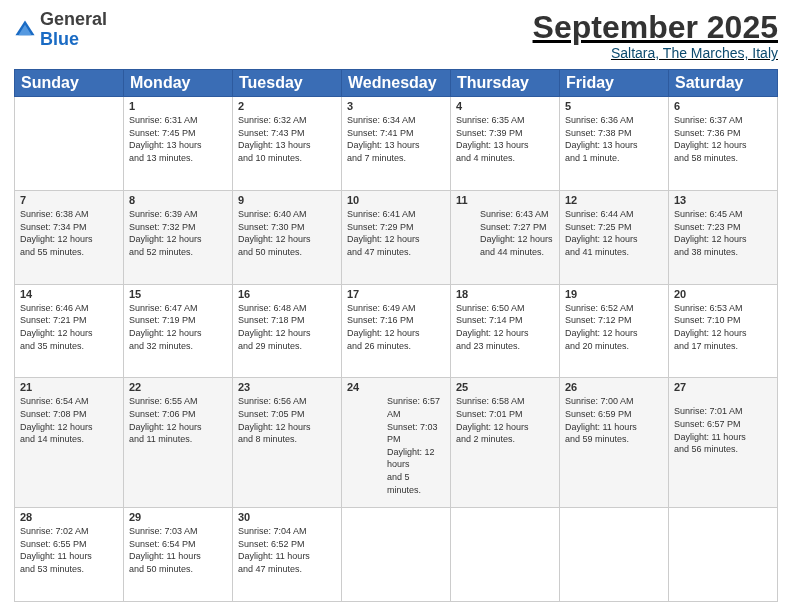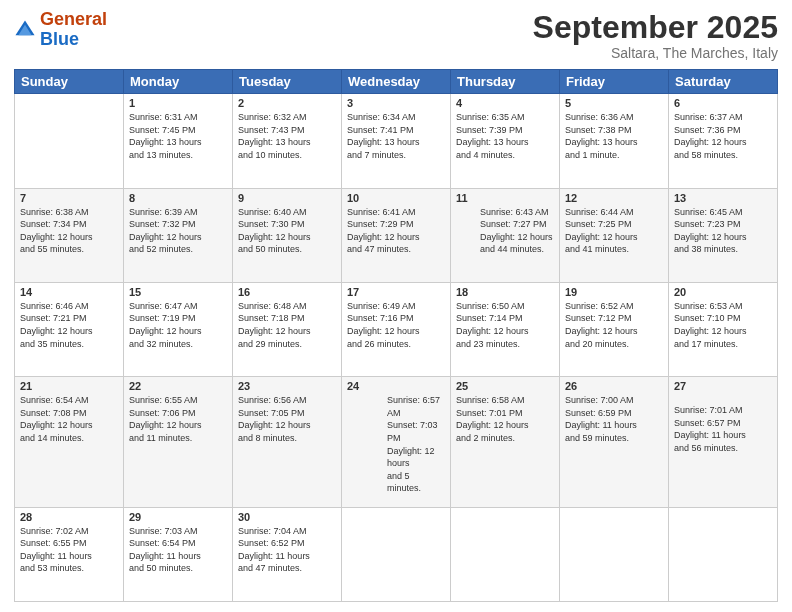--- a/index.html
+++ b/index.html
@@ -28,50 +28,51 @@
       align-items: center;
       gap: 4px;
     }
     .logo-text {
       font-size: 18px;
       font-weight: bold;
       color: #333;
       line-height: 1.1;
     }
     .logo-text span {
-      color: #c2410c;
+      color: #404040;
     }
     .logo-icon {
       width: 22px;
       height: 22px;
     }
     .title-block {
       text-align: right;
+      text-decoration: underline;
     }
     .month-title {
       font-size: 32px;
       font-weight: bold;
       color: #333;
       line-height: 1.1;
     }
     .location {
       font-size: 14px;
-      color: #737373;
+      color: #0c4a6e;
     }
     .calendar {
       flex: 1;
       border: 1px solid #ccc;
       border-collapse: collapse;
       width: 100%;
       table-layout: fixed;
     }
     .calendar th {
       background: #3a6db5;
       color: #fff;
-      font-size: 13px;
+      font-size: 16px;
       font-weight: bold;
       padding: 4px 6px;
       border: 1px solid #2d5a9e;
       text-align: left;
     }
     .calendar td {
       border: 1px solid #ccc;
       vertical-align: top;
       padding: 3px 5px;
       font-size: 9.5px;

